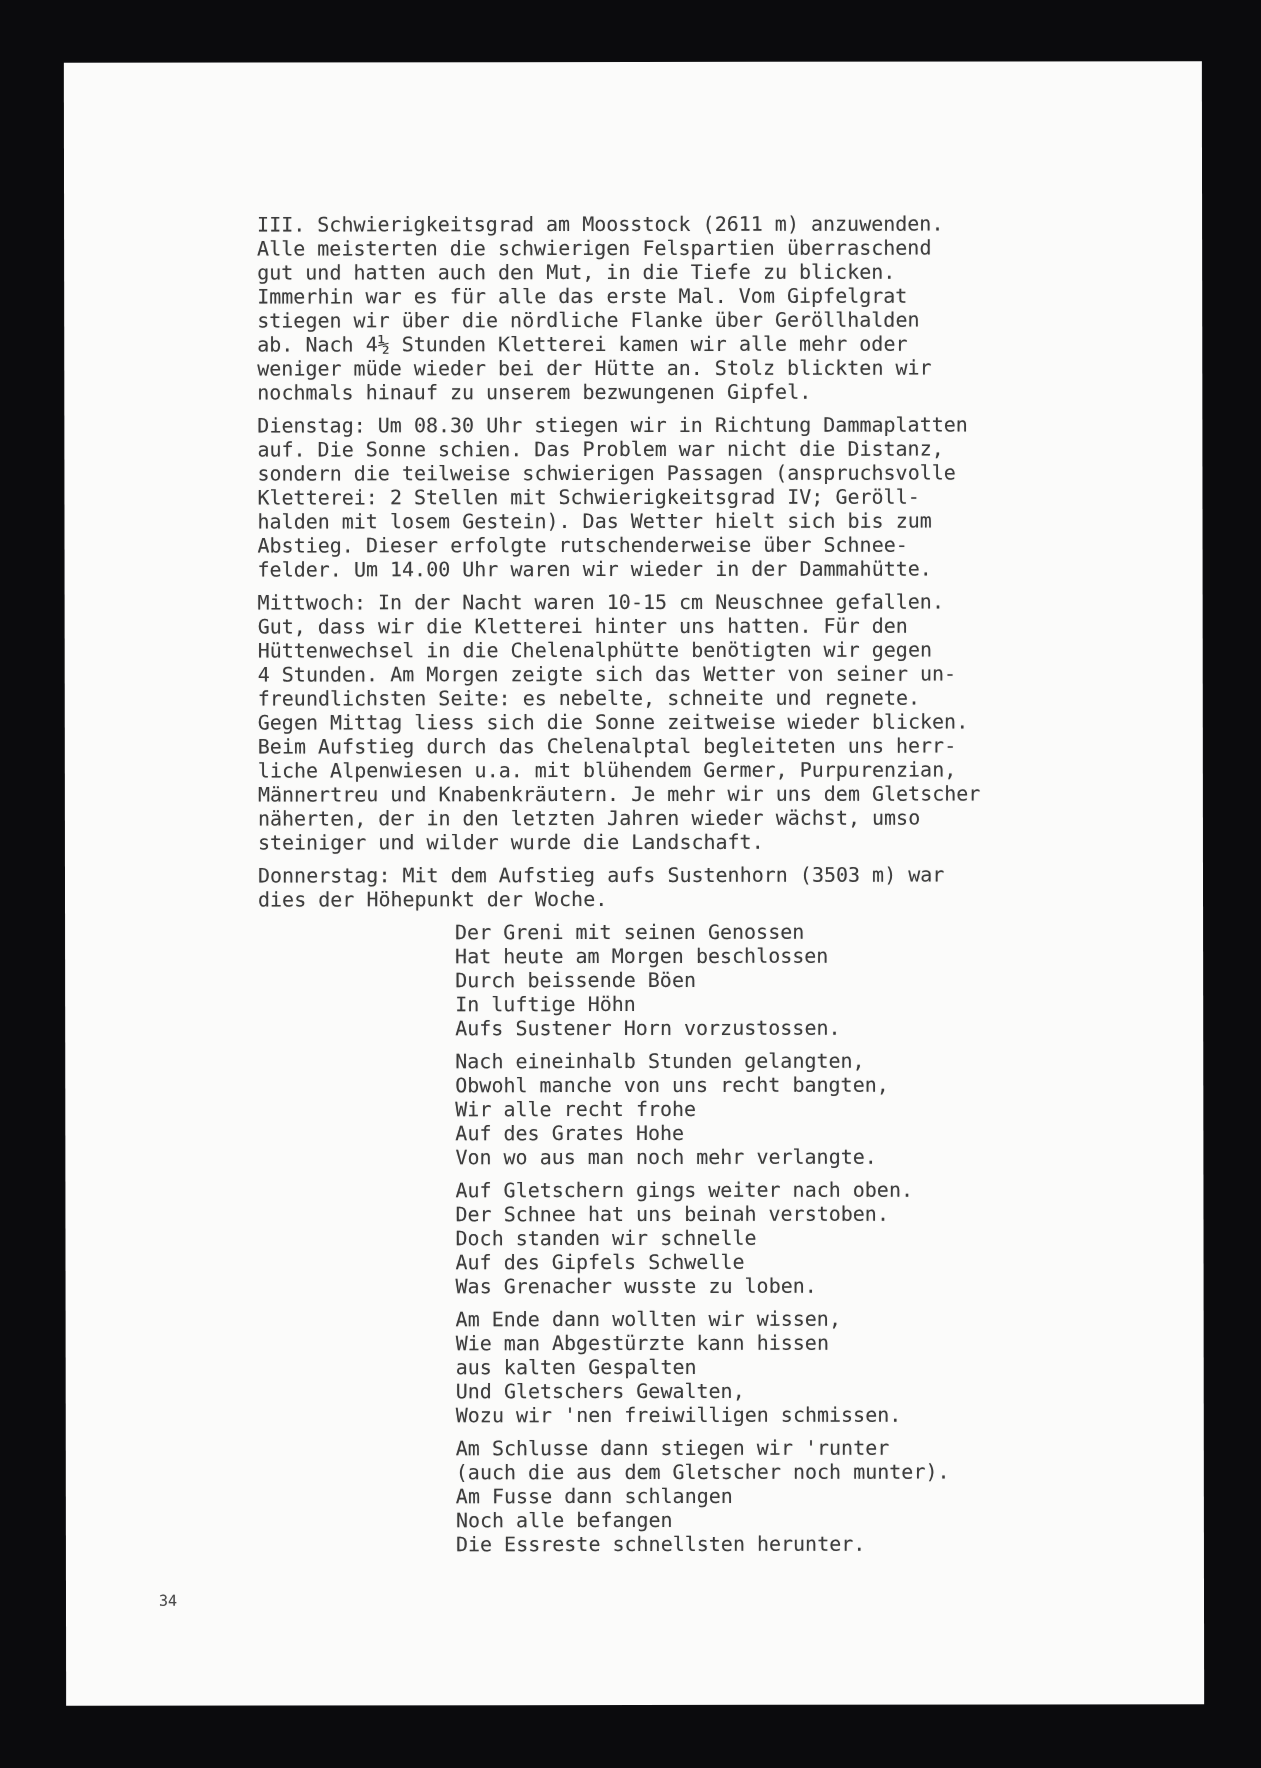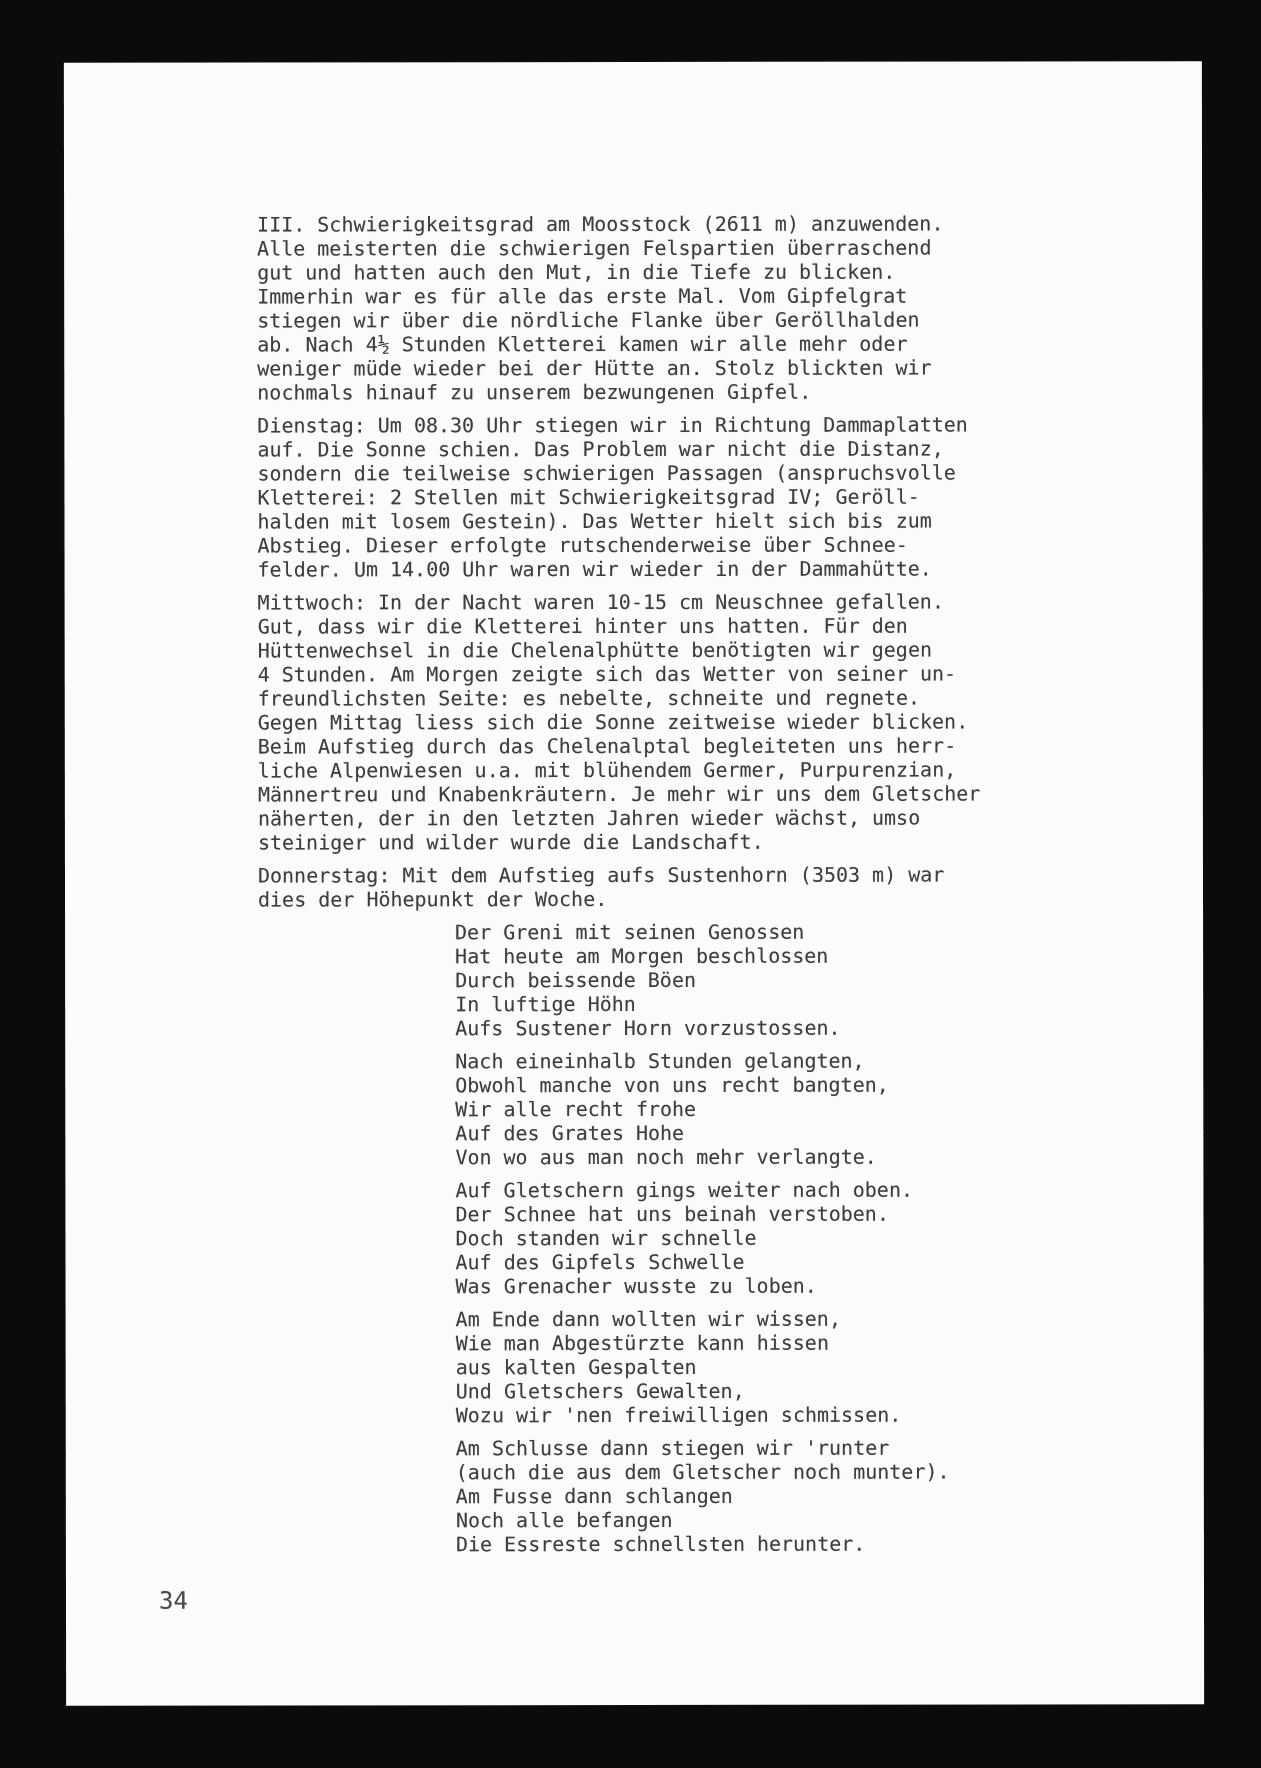--- a/index.html
+++ b/index.html
@@ -35,21 +35,21 @@
     color: var(--ink);
     white-space: pre;
     text-shadow: 0 0 1px rgba(80,80,80,0.35);
   }
   .block { margin-bottom: 9px; }
   .block.verse { padding-left: 197px; }
   .line { height: 24px; }
   .page-number {
     position: absolute;
     left: 93px; top: 1526px;
-    font-size: 24px;
+    font-size: 15px;
     line-height: 24px;
     color: #4a4a4a;
     text-shadow: 0 0 1px rgba(80,80,80,0.3);
   }
 </style>
 </head>
 <body>
 
 <div class="paper">
   <div class="doc-text"><div class="block"><div class="line">III. Schwierigkeitsgrad am Moosstock (2611 m) anzuwenden.</div><div class="line">Alle meisterten die schwierigen Felspartien überraschend</div><div class="line">gut und hatten auch den Mut, in die Tiefe zu blicken.</div><div class="line">Immerhin war es für alle das erste Mal. Vom Gipfelgrat</div><div class="line">stiegen wir über die nördliche Flanke über Geröllhalden</div><div class="line">ab. Nach 4½ Stunden Kletterei kamen wir alle mehr oder</div><div class="line">weniger müde wieder bei der Hütte an. Stolz blickten wir</div><div class="line">nochmals hinauf zu unserem bezwungenen Gipfel.</div></div><div class="block"><div class="line">Dienstag: Um 08.30 Uhr stiegen wir in Richtung Dammaplatten</div><div class="line">auf. Die Sonne schien. Das Problem war nicht die Distanz,</div><div class="line">sondern die teilweise schwierigen Passagen (anspruchsvolle</div><div class="line">Kletterei: 2 Stellen mit Schwierigkeitsgrad IV; Geröll-</div><div class="line">halden mit losem Gestein). Das Wetter hielt sich bis zum</div><div class="line">Abstieg. Dieser erfolgte rutschenderweise über Schnee-</div><div class="line">felder. Um 14.00 Uhr waren wir wieder in der Dammahütte.</div></div><div class="block"><div class="line">Mittwoch: In der Nacht waren 10-15 cm Neuschnee gefallen.</div><div class="line">Gut, dass wir die Kletterei hinter uns hatten. Für den</div><div class="line">Hüttenwechsel in die Chelenalphütte benötigten wir gegen</div><div class="line">4 Stunden. Am Morgen zeigte sich das Wetter von seiner un-</div><div class="line">freundlichsten Seite: es nebelte, schneite und regnete.</div><div class="line">Gegen Mittag liess sich die Sonne zeitweise wieder blicken.</div><div class="line">Beim Aufstieg durch das Chelenalptal begleiteten uns herr-</div><div class="line">liche Alpenwiesen u.a. mit blühendem Germer, Purpurenzian,</div><div class="line">Männertreu und Knabenkräutern. Je mehr wir uns dem Gletscher</div><div class="line">näherten, der in den letzten Jahren wieder wächst, umso</div><div class="line">steiniger und wilder wurde die Landschaft.</div></div><div class="block"><div class="line">Donnerstag: Mit dem Aufstieg aufs Sustenhorn (3503 m) war</div><div class="line">dies der Höhepunkt der Woche.</div></div><div class="block verse"><div class="line">Der Greni mit seinen Genossen</div><div class="line">Hat heute am Morgen beschlossen</div><div class="line">Durch beissende Böen</div><div class="line">In luftige Höhn</div><div class="line">Aufs Sustener Horn vorzustossen.</div></div><div class="block verse"><div class="line">Nach eineinhalb Stunden gelangten,</div><div class="line">Obwohl manche von uns recht bangten,</div><div class="line">Wir alle recht frohe</div><div class="line">Auf des Grates Hohe</div><div class="line">Von wo aus man noch mehr verlangte.</div></div><div class="block verse"><div class="line">Auf Gletschern gings weiter nach oben.</div><div class="line">Der Schnee hat uns beinah verstoben.</div><div class="line">Doch standen wir schnelle</div><div class="line">Auf des Gipfels Schwelle</div><div class="line">Was Grenacher wusste zu loben.</div></div><div class="block verse"><div class="line">Am Ende dann wollten wir wissen,</div><div class="line">Wie man Abgestürzte kann hissen</div><div class="line">aus kalten Gespalten</div><div class="line">Und Gletschers Gewalten,</div><div class="line">Wozu wir 'nen freiwilligen schmissen.</div></div><div class="block verse"><div class="line">Am Schlusse dann stiegen wir 'runter</div><div class="line">(auch die aus dem Gletscher noch munter).</div><div class="line">Am Fusse dann schlangen</div><div class="line">Noch alle befangen</div><div class="line">Die Essreste schnellsten herunter.</div></div></div>

